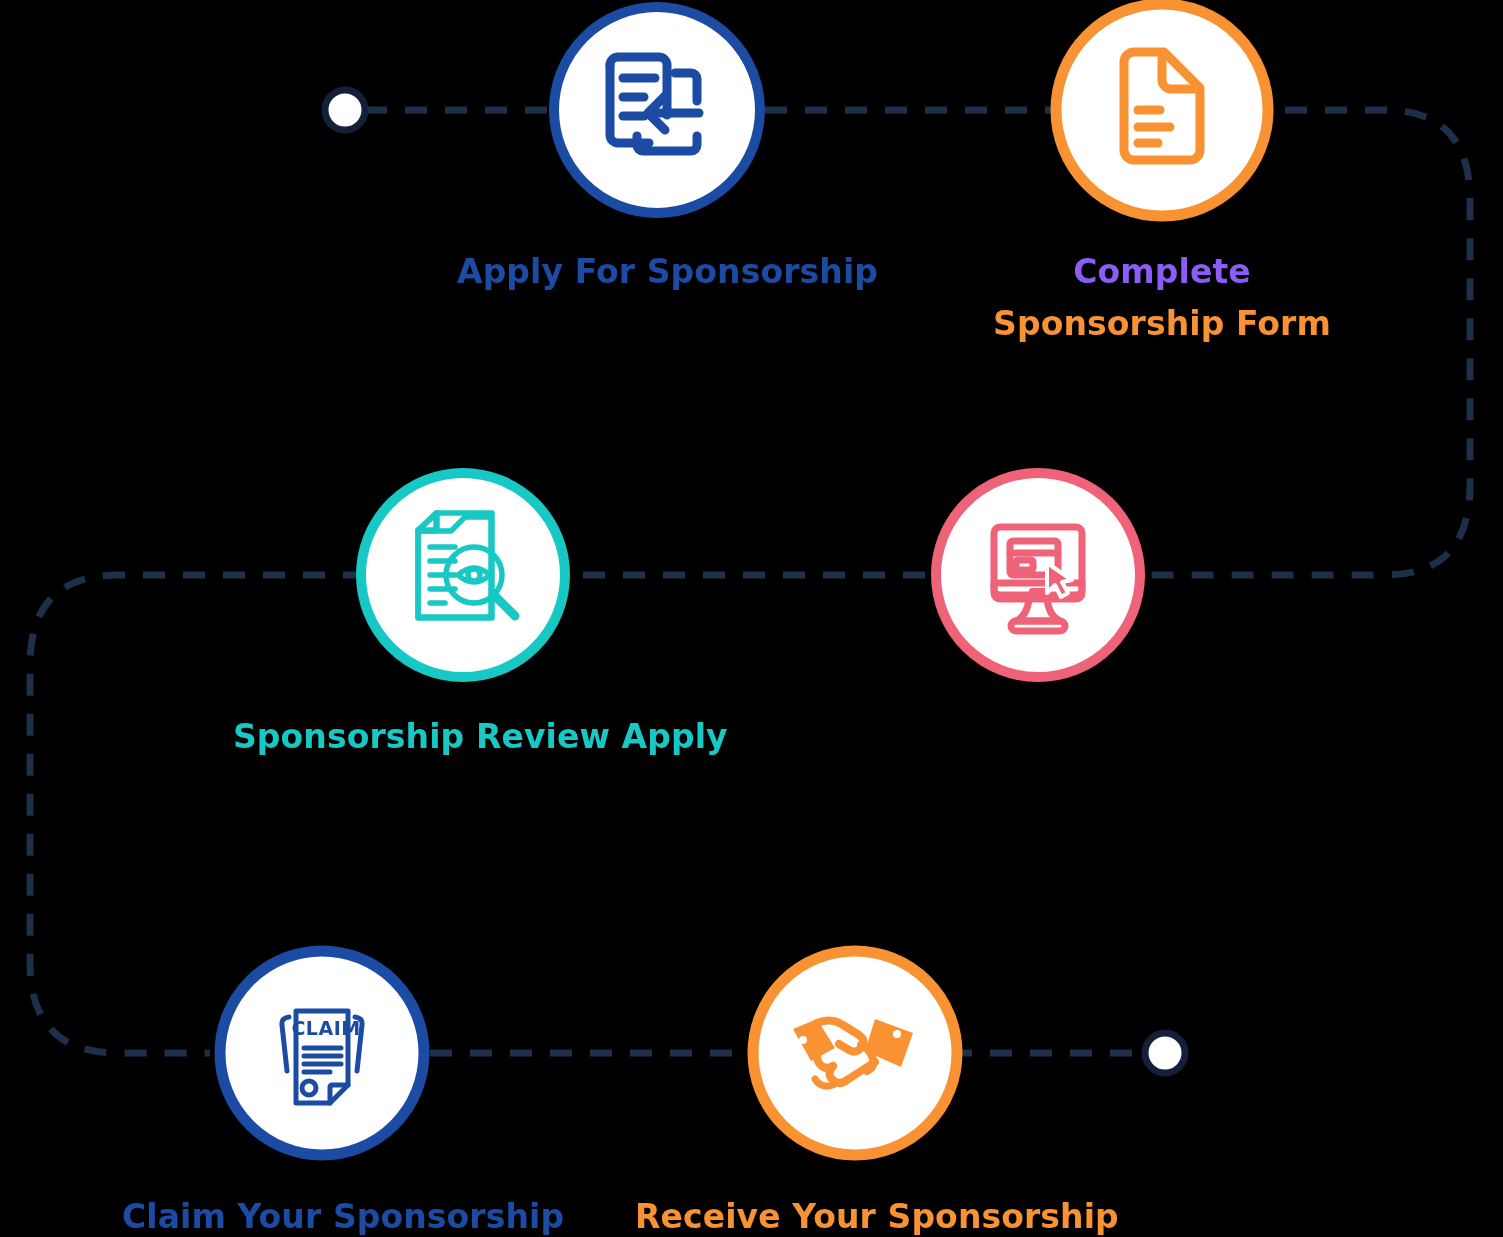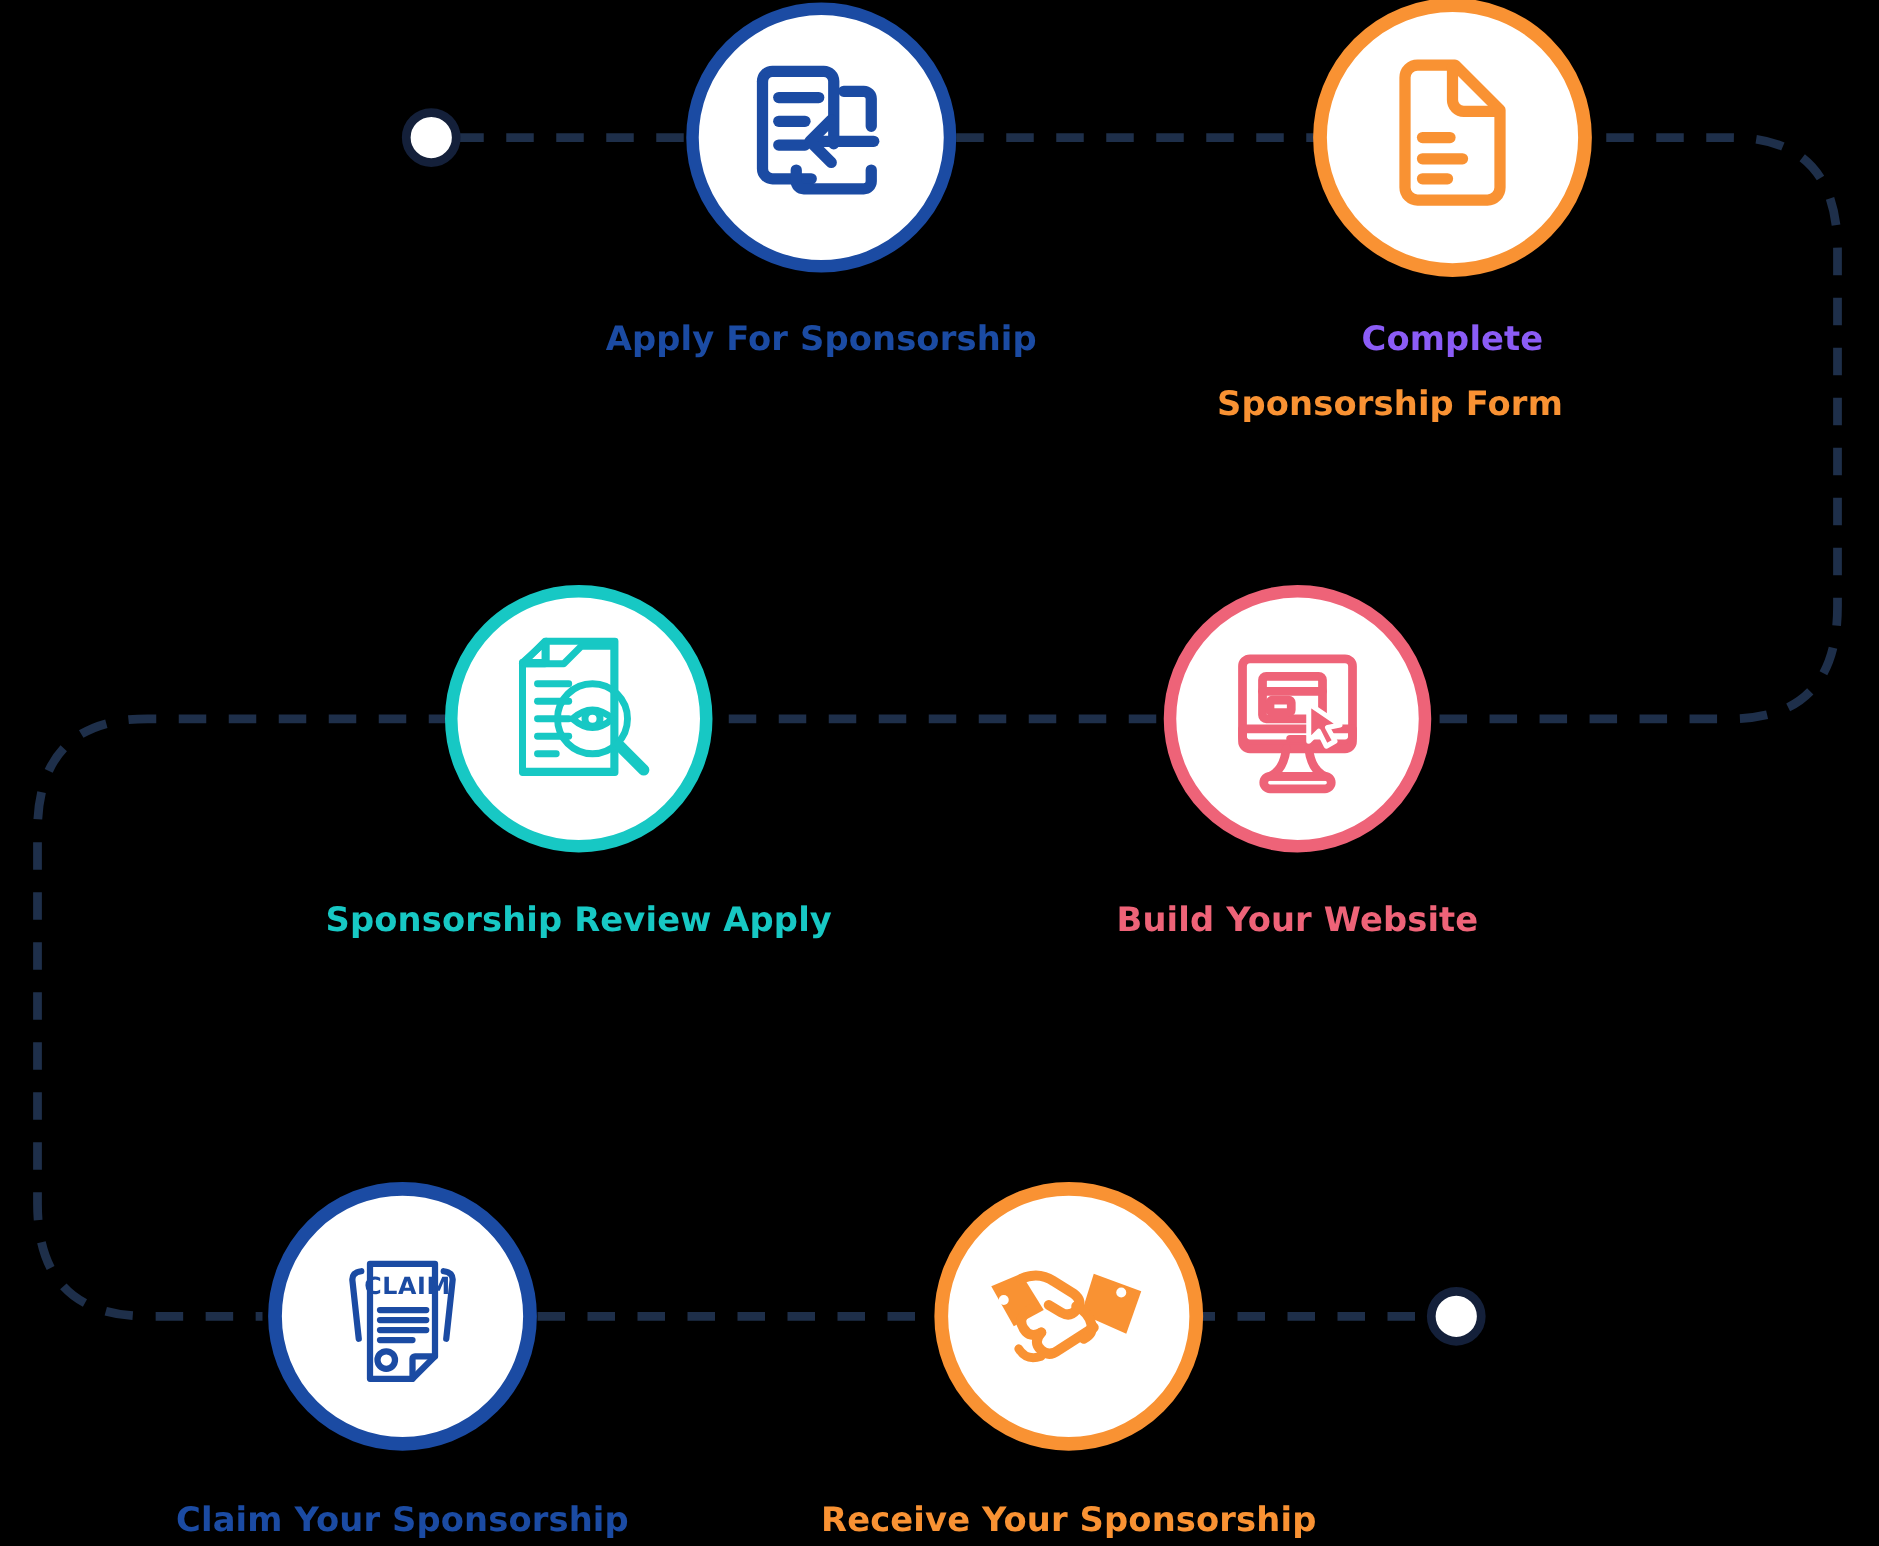--- a/index.html
+++ b/index.html
@@ -23,21 +23,21 @@
     position: absolute;
     left: 0;
     top: 0;
     width: 1503px;
     height: 1237px;
   }
   .step-label {
     position: absolute;
     font-family: "DejaVu Sans", sans-serif;
     font-weight: bold;
-    font-size: 27px;
+    font-size: 33px;
     line-height: 52px;
     letter-spacing: 0.1px;
     white-space: pre;
     text-align: center;
     user-select: none;
   }
 </style>
 </head>
 <body>
 
@@ -177,23 +177,22 @@
         <path d="M -40 26 q 6 10 18 6" fill="none" stroke="#f99233" stroke-width="7" stroke-linecap="round"></path>
       </g>
     </g>
 
   </svg>
 
   <div class="step-label" style="left:457px; top:246px; width:400px; color:#1b4ba3;">Apply For Sponsorship</div>
 
   <div class="step-label" style="left:962px; top:246px; width:400px; color:#8b5cf6;">Complete</div>
 
-  <div class="step-label" style="left:912px; top:298px; width:400px; color:#f99233;">Sponsorship Form</div>
+  <div class="step-label" style="left:962px; top:298px; width:400px; color:#f99233;">Sponsorship Form</div>
 
   <div class="step-label" style="left:233px; top:711px; width:460px; color:#17c8c4;">Sponsorship Review Apply</div>
 
-  <div class="step-label" style="left:838px; top:711px; width:400px; color:#ee6378;">Build Your Website</div>
 
   <div class="step-label" style="left:122px; top:1191px; width:400px; color:#1b4ba3;">Claim Your Sponsorship</div>
 
   <div class="step-label" style="left:635px; top:1191px; width:440px; color:#f99233;">Receive Your Sponsorship</div>
 
 </div>
 
 </body></html>

